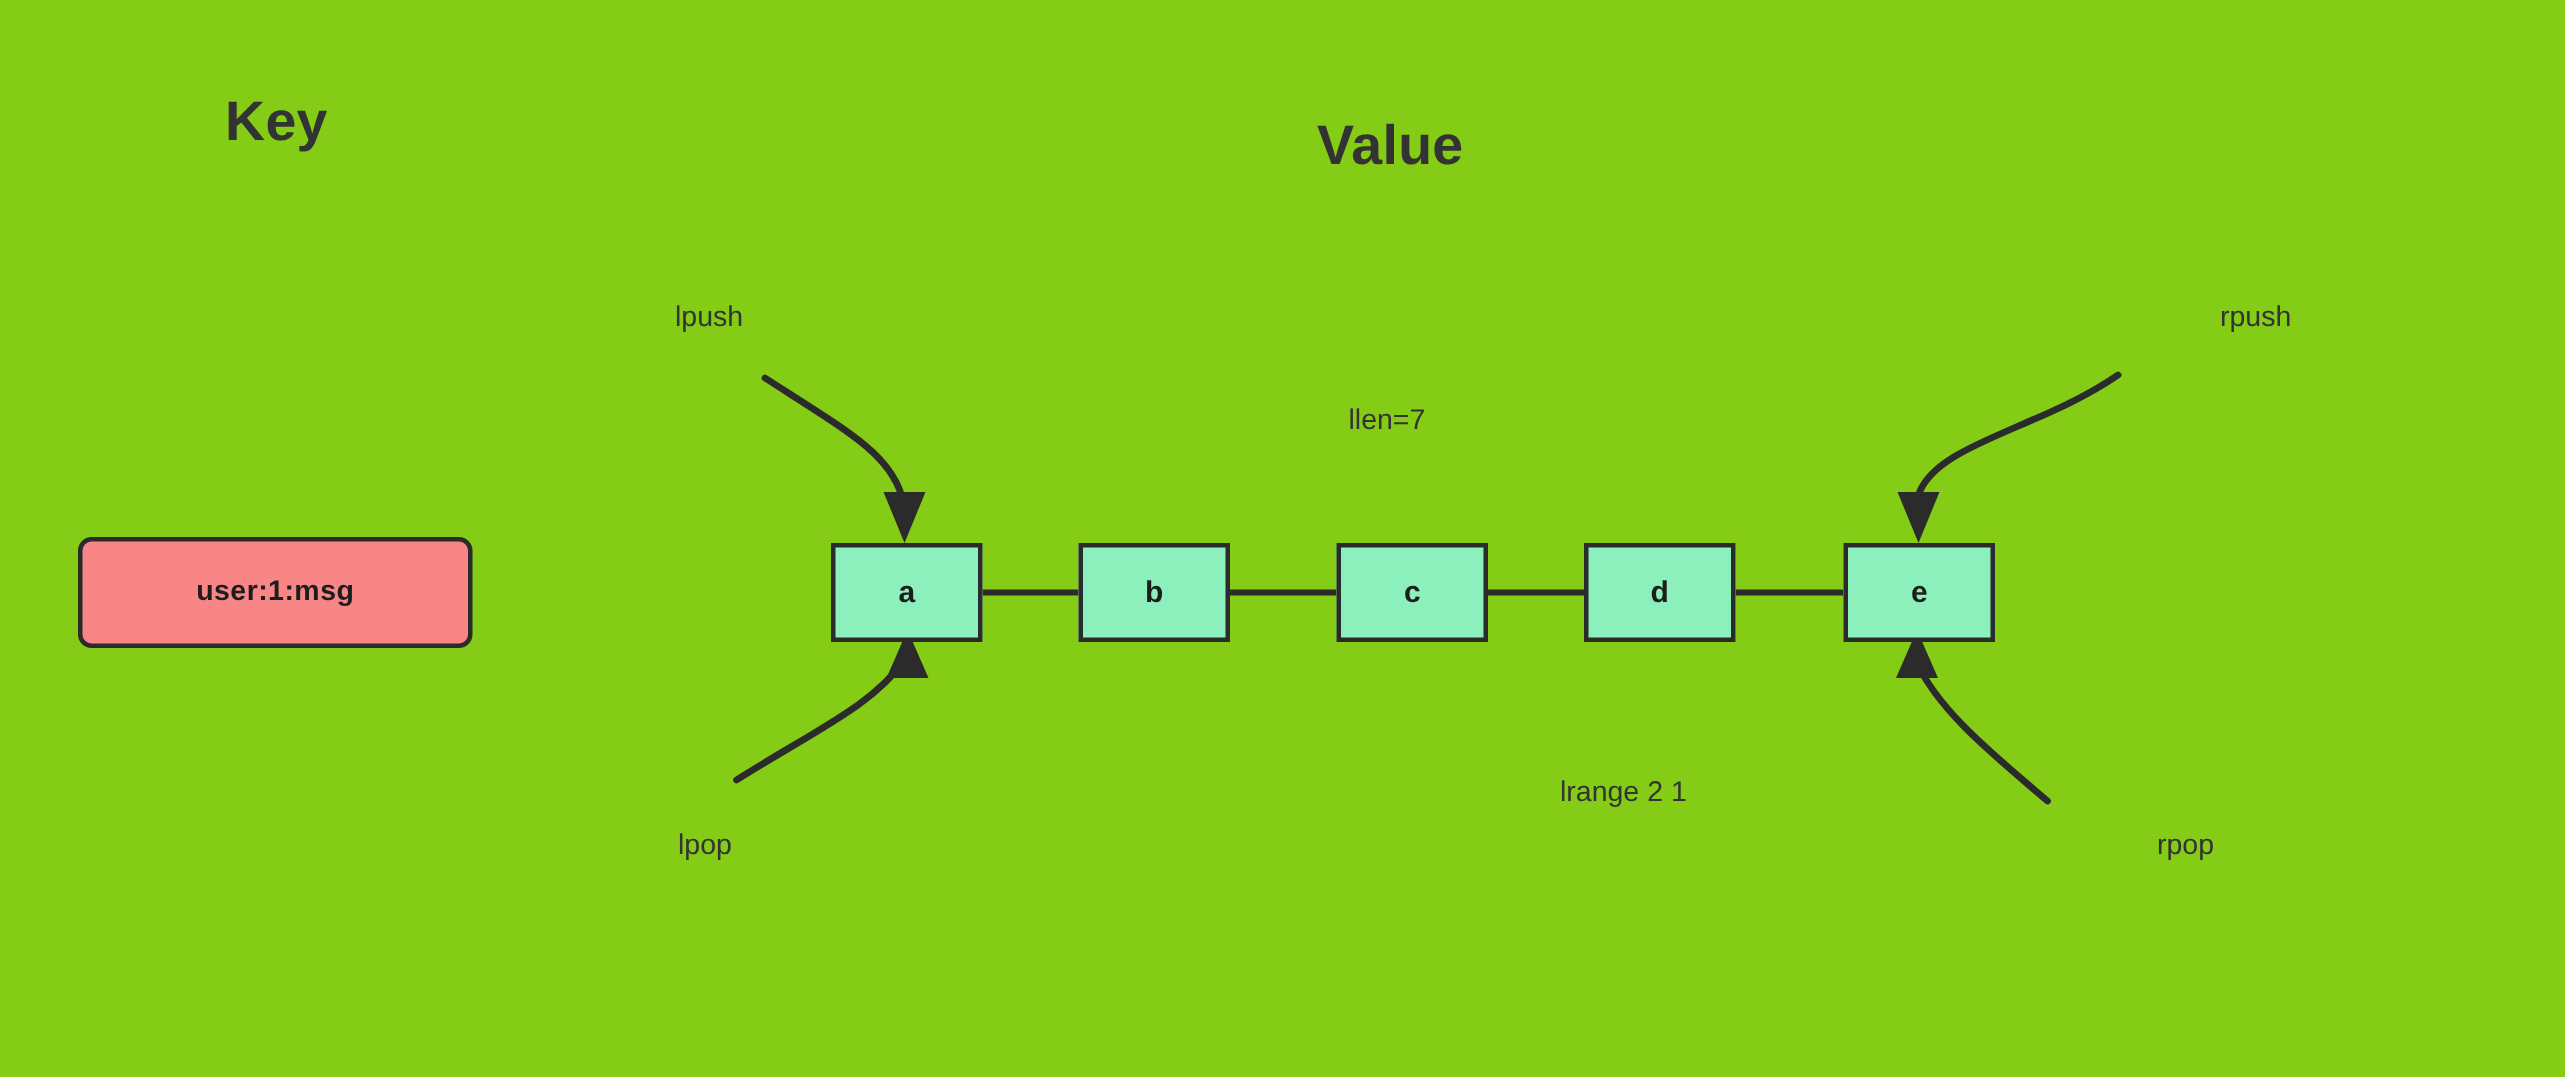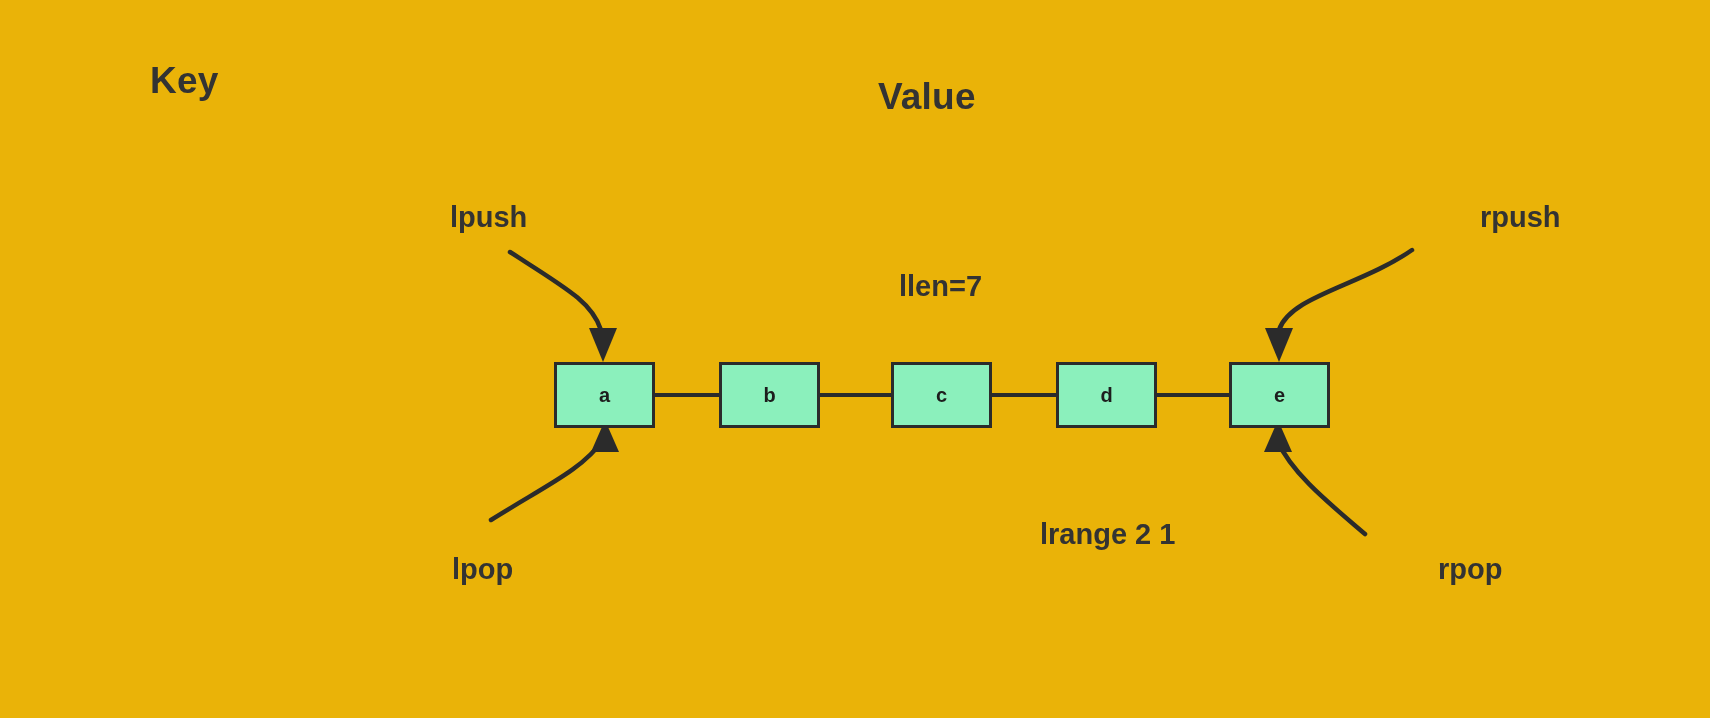--- a/index.html
+++ b/index.html
@@ -7,21 +7,21 @@
     padding: 0;
     background: #ffffff;
   }
   body {
     font-family: "Liberation Sans", sans-serif;
   }
   #stage {
     position: relative;
     width: 1710px;
     height: 718px;
-    background: #eab308;
+    background: #84cc16;
     overflow: hidden;
   }
   .hdr {
     position: absolute;
     font-weight: bold;
     font-size: 37px;
     color: #333333;
     letter-spacing: 0.2px;
     white-space: nowrap;
   }
@@ -67,22 +67,22 @@
     color: #1d1d1d;
   }
   #node-0 { left: 554px; }
   #node-1 { left: 719px; }
   #node-2 { left: 891px; }
   #node-3 { left: 1056px; }
   #node-4 { left: 1229px; }
 
   .lbl {
     position: absolute;
-    font-weight: bold;
-    font-size: 29px;
+    font-weight: normal;
+    font-size: 19px;
     color: #333333;
     white-space: nowrap;
   }
   #lbl-lpush  { left: 450px;  top: 201px; }
   #lbl-rpush  { left: 1432px; top: 201px; margin-left: 48px; }
   #lbl-lpop   { left: 452px;  top: 553px; }
   #lbl-rpop   { left: 1438px; top: 553px; }
   #lbl-llen   { left: 899px;  top: 270px; }
   #lbl-lrange { left: 1040px; top: 518px; }
 
@@ -96,20 +96,23 @@
   }
 </style>
 </head>
 <body>
 
 <div id="stage">
 
   <div class="hdr" id="hdr-key">Key</div>
   <div class="hdr" id="hdr-value">Value</div>
 
+  <div class="key-box">
+    <span>user:1:msg</span>
+  </div>
 
   <svg id="edges" viewBox="0 0 1710 718" xmlns="http://www.w3.org/2000/svg">
     <g stroke="#2b2b2b" stroke-width="4" fill="none">
       <line x1="655" y1="395" x2="719" y2="395"></line>
       <line x1="820" y1="395" x2="891" y2="395"></line>
       <line x1="992" y1="395" x2="1056" y2="395"></line>
       <line x1="1157" y1="395" x2="1229" y2="395"></line>
     </g>
 
     <g stroke="#2b2b2b" stroke-width="4.5" fill="none" stroke-linecap="round">

